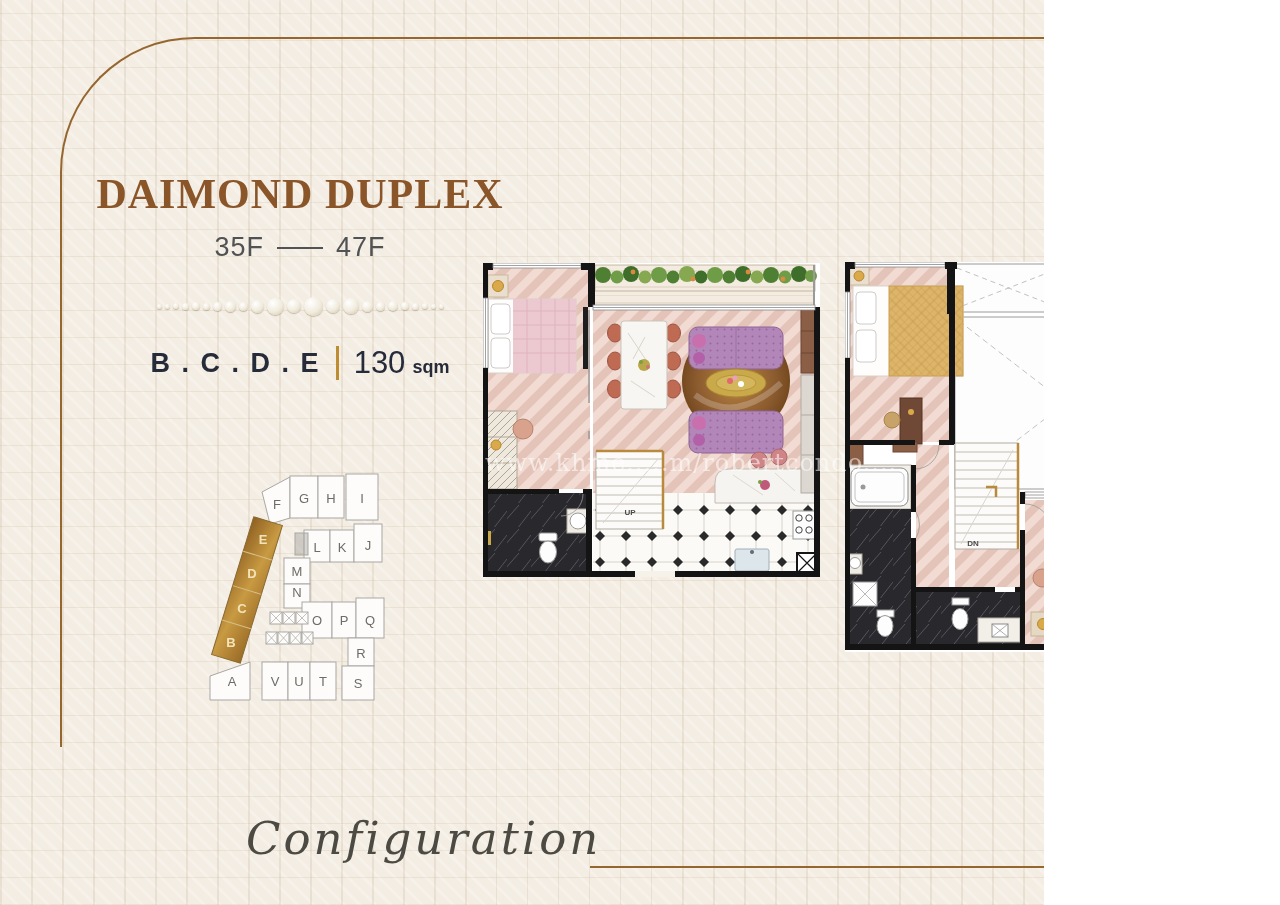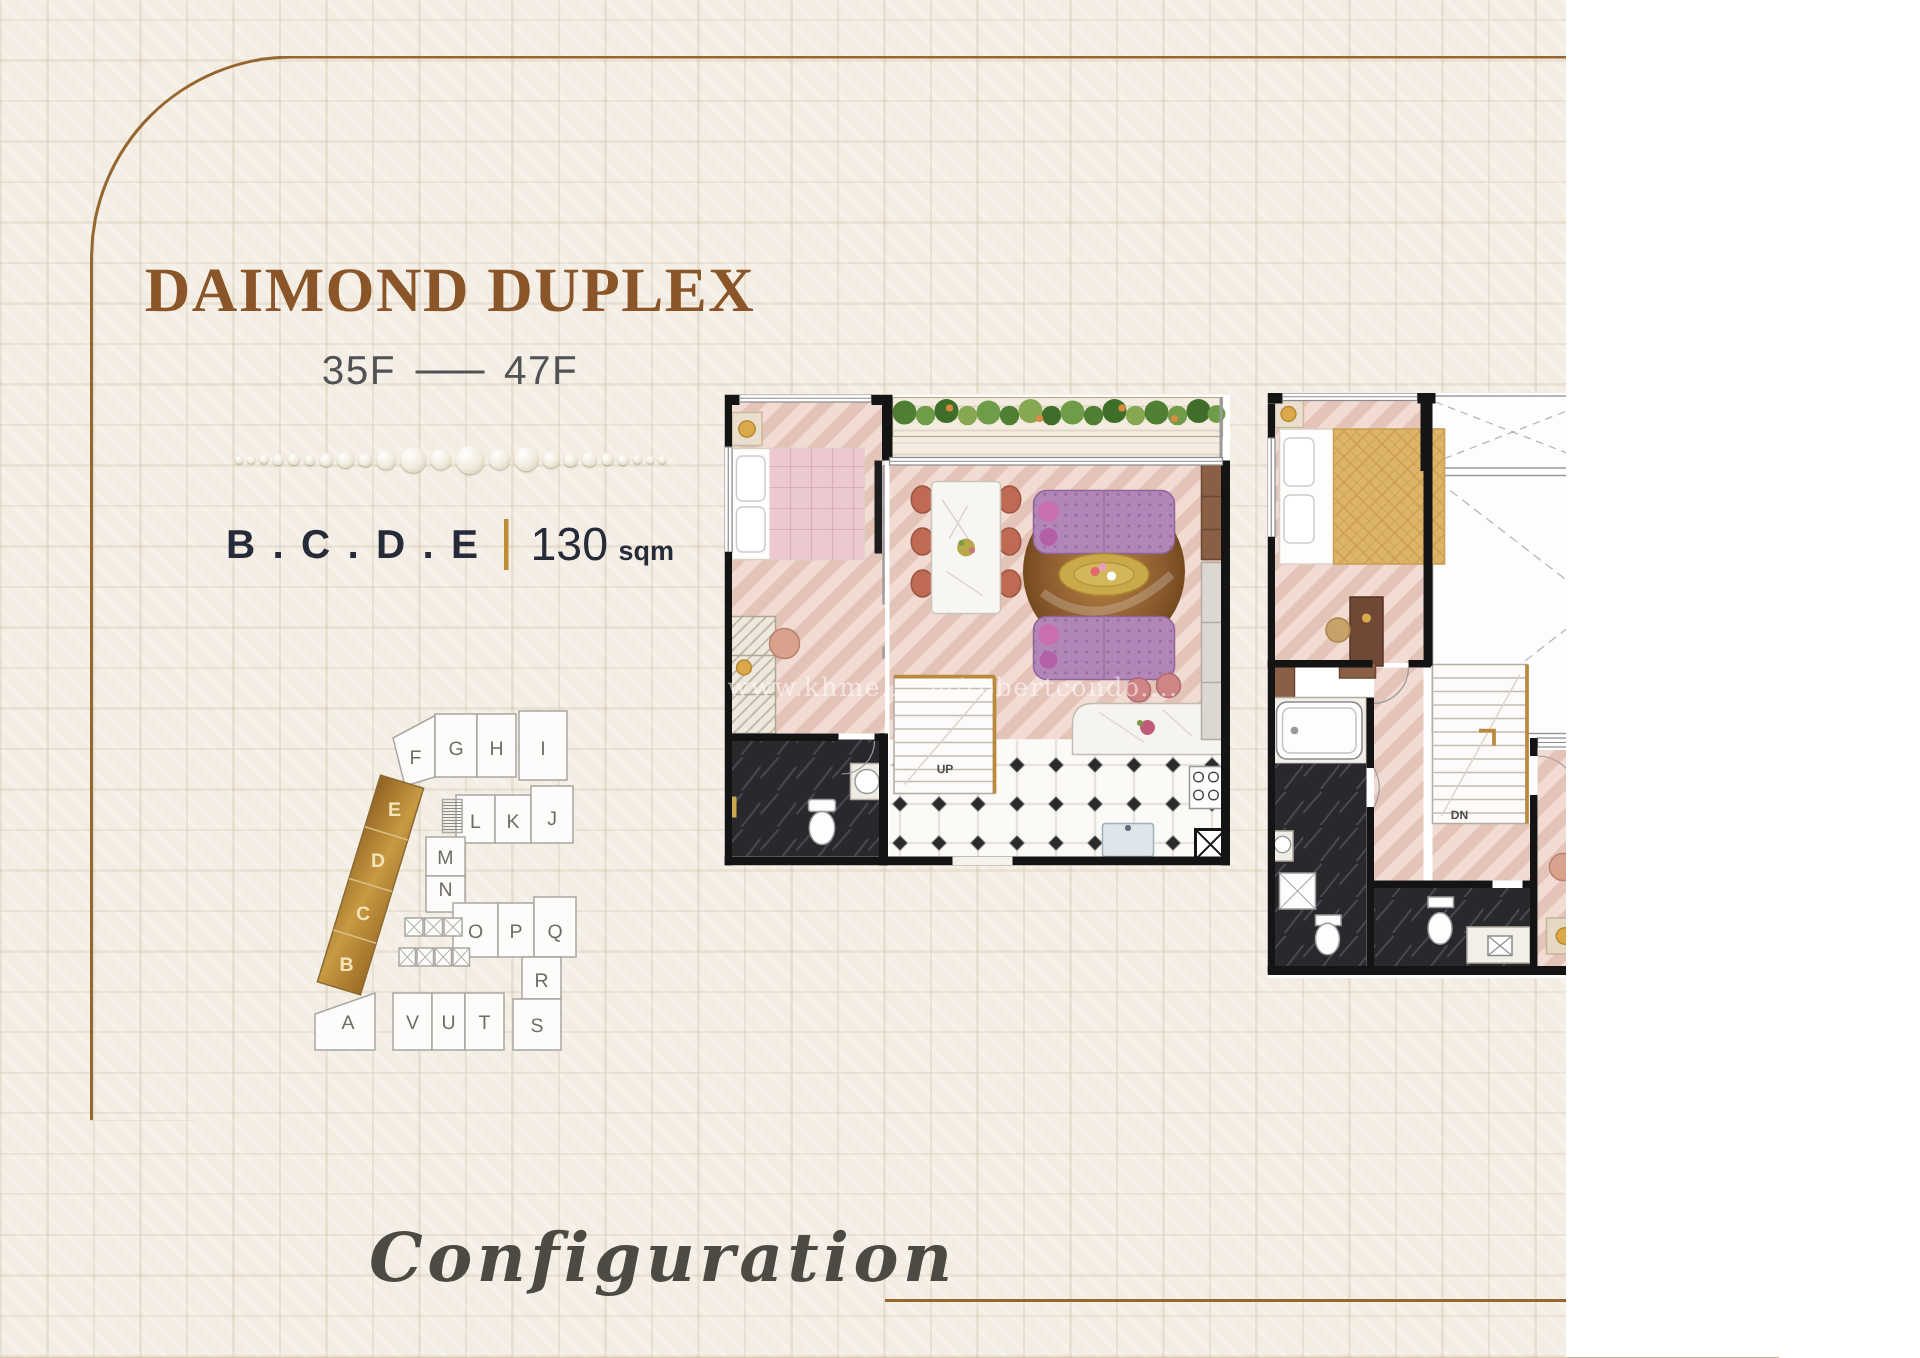--- a/index.html
+++ b/index.html
@@ -36,29 +36,29 @@
   .unit-area{margin-top:28px;display:flex;align-items:center;justify-content:center;color:#262b3a;}
   .unit-letters{font-size:27px;font-weight:700;letter-spacing:2px;}
   .unit-bar{display:inline-block;width:3px;height:34px;background:#bd8c33;margin:0 15px;}
   .area-num{font-size:31px;font-weight:400;}
   .area-unit{font-size:18px;font-weight:700;margin-left:7px;padding-top:8px;}
   
   .keyplan{left:198px;top:462px;}
   
   .plan-lower{left:483px;top:263px;}
   .plan-upper{left:845px;top:262px;}
-  .watermark{left:485px;top:449px;width:450px;font-family:"DejaVu Serif", serif;font-size:17px;
+  .watermark{left:485px;top:449px;width:450px;font-family:"DejaVu Serif", serif;font-size:24px;
     color:rgba(255,255,255,.55);letter-spacing:1px;white-space:nowrap;z-index:5;}
   
   .furniture{left:55px;top:788px;font-family:"Liberation Serif", serif;font-size:60px;letter-spacing:5px;color:#8a5c2b;font-weight:400;}
   @supports (-webkit-background-clip: text){
     .furniture{background:linear-gradient(90deg,#dcb269 0%,#8a5526 38%,#6f4623 55%,#c59a55 100%);
       -webkit-background-clip:text;background-clip:text;color:transparent;}
   }
-  .config{left:246px;top:812px;font-family:"DejaVu Serif", serif;font-style:italic;font-size:45px;color:#4c4a43;letter-spacing:3px;font-weight:bold;}
+  .config{left:246px;top:812px;font-family:"DejaVu Serif", serif;font-style:italic;font-size:45px;color:#4c4a43;letter-spacing:3px;}
   svg text{font-family:"Liberation Sans", sans-serif;}
 </style>
 </head>
 <body>
 
 <div class="page">
 
   <div class="abs frame-tl"></div>
   <div class="abs frame-br"></div>
 

